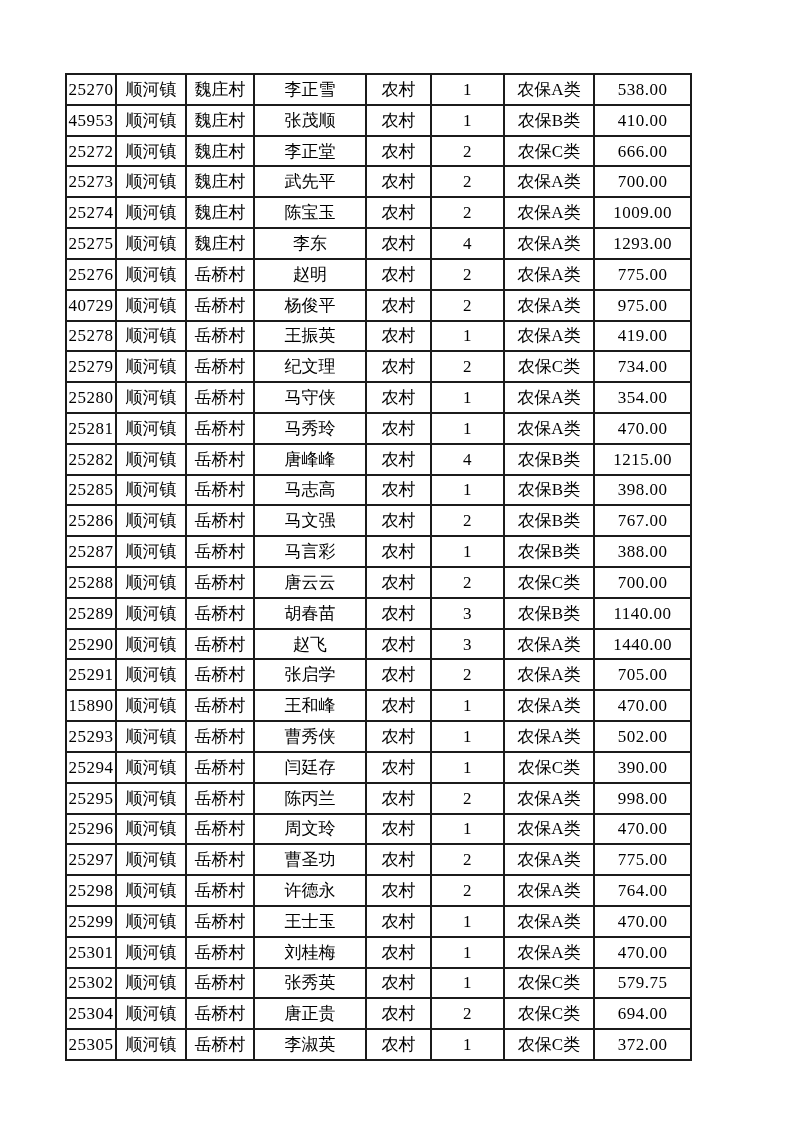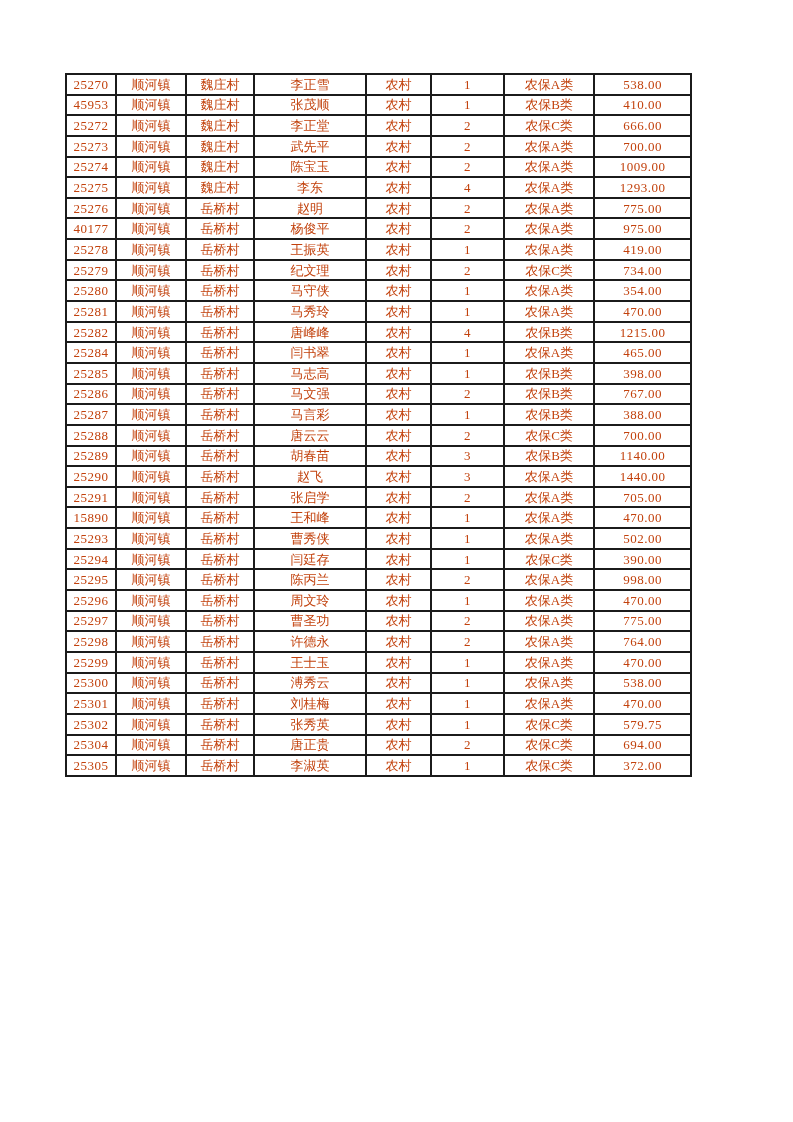--- a/index.html
+++ b/index.html
@@ -12,26 +12,26 @@
     width: 793px;
     height: 1122px;
     background: #ffffff;
     overflow: hidden;
   }
   table.records {
     position: absolute;
     left: 65px;
     top: 73px;
     width: 625px;
-    height: 704px;
+    height: 988px;
     border-collapse: collapse;
     table-layout: fixed;
     font-family: "Liberation Serif", "DejaVu Serif", serif;
-    font-size: 13px;
-    color: #c2410c;
+    font-size: 17px;
+    color: #000000;
   }
   table.records td {
     border: 2px solid #1b1b1b;
     text-align: center;
     vertical-align: middle;
     padding: 0;
     overflow: hidden;
     white-space: nowrap;
     line-height: 1;
   }
@@ -120,21 +120,21 @@
           <td class="num">25276</td>
           <td>顺河镇</td>
           <td>岳桥村</td>
           <td>赵明</td>
           <td>农村</td>
           <td class="num">2</td>
           <td>农保A类</td>
           <td class="num">775.00</td>
         </tr>
         <tr>
-          <td class="num">40177</td>
+          <td class="num">40729</td>
           <td>顺河镇</td>
           <td>岳桥村</td>
           <td>杨俊平</td>
           <td>农村</td>
           <td class="num">2</td>
           <td>农保A类</td>
           <td class="num">975.00</td>
         </tr>
         <tr>
           <td class="num">25278</td>
@@ -180,30 +180,20 @@
           <td class="num">25282</td>
           <td>顺河镇</td>
           <td>岳桥村</td>
           <td>唐峰峰</td>
           <td>农村</td>
           <td class="num">4</td>
           <td>农保B类</td>
           <td class="num">1215.00</td>
         </tr>
         <tr>
-          <td class="num">25284</td>
-          <td>顺河镇</td>
-          <td>岳桥村</td>
-          <td>闫书翠</td>
-          <td>农村</td>
-          <td class="num">1</td>
-          <td>农保A类</td>
-          <td class="num">465.00</td>
-        </tr>
-        <tr>
           <td class="num">25285</td>
           <td>顺河镇</td>
           <td>岳桥村</td>
           <td>马志高</td>
           <td>农村</td>
           <td class="num">1</td>
           <td>农保B类</td>
           <td class="num">398.00</td>
         </tr>
         <tr>
@@ -338,30 +328,20 @@
         </tr>
         <tr>
           <td class="num">25299</td>
           <td>顺河镇</td>
           <td>岳桥村</td>
           <td>王士玉</td>
           <td>农村</td>
           <td class="num">1</td>
           <td>农保A类</td>
           <td class="num">470.00</td>
-        </tr>
-        <tr>
-          <td class="num">25300</td>
-          <td>顺河镇</td>
-          <td>岳桥村</td>
-          <td>溥秀云</td>
-          <td>农村</td>
-          <td class="num">1</td>
-          <td>农保A类</td>
-          <td class="num">538.00</td>
         </tr>
         <tr>
           <td class="num">25301</td>
           <td>顺河镇</td>
           <td>岳桥村</td>
           <td>刘桂梅</td>
           <td>农村</td>
           <td class="num">1</td>
           <td>农保A类</td>
           <td class="num">470.00</td>

